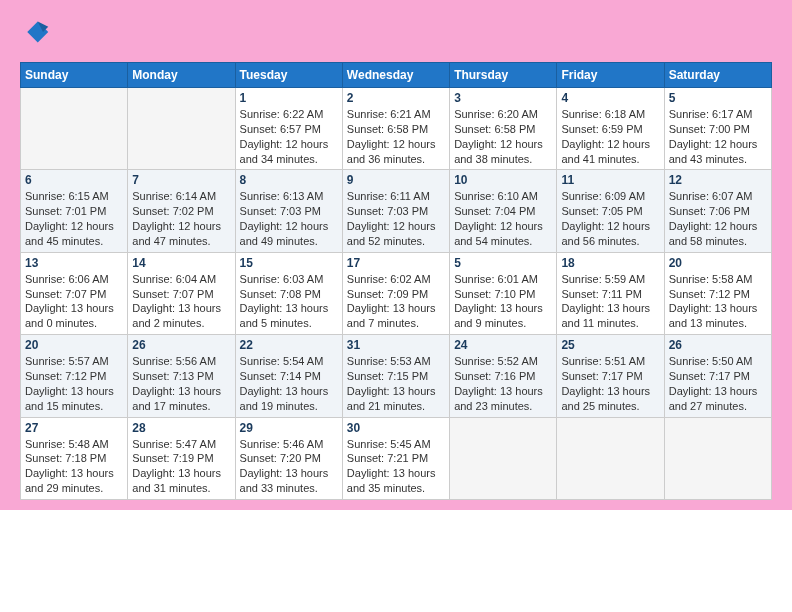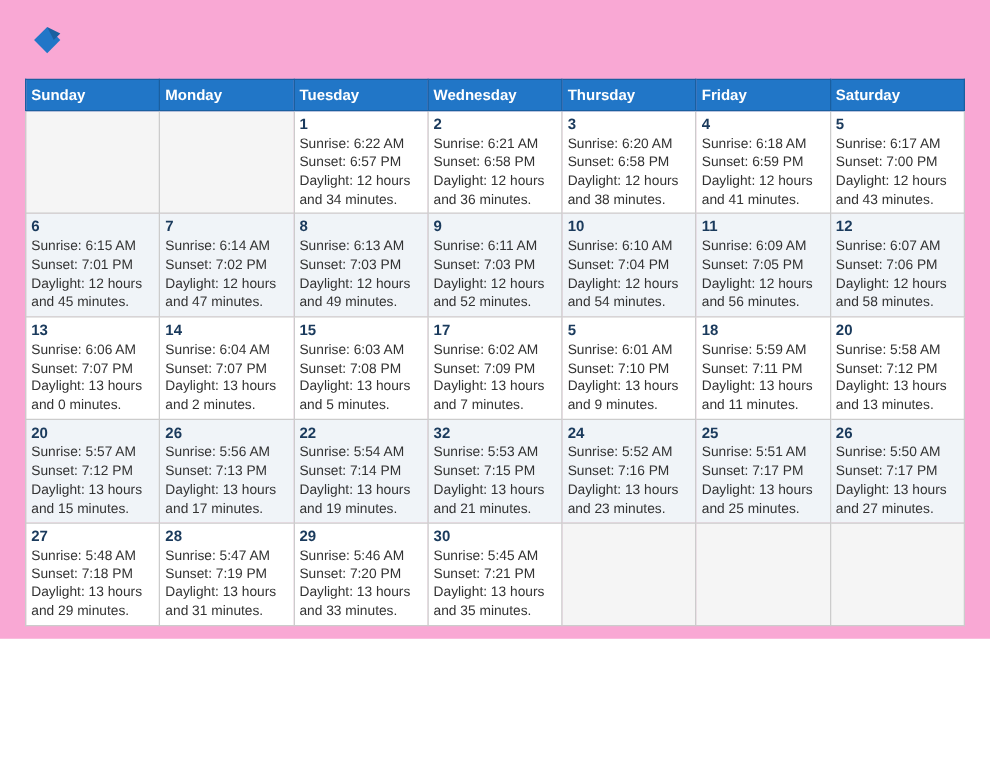--- a/index.html
+++ b/index.html
@@ -223,21 +223,21 @@
           </td>
           <td>
             <span class="day-num">26</span>
             <div class="day-info">Sunrise: 5:56 AM<br>Sunset: 7:13 PM<br>Daylight: 13 hours and 17 minutes.</div>
           </td>
           <td>
             <span class="day-num">22</span>
             <div class="day-info">Sunrise: 5:54 AM<br>Sunset: 7:14 PM<br>Daylight: 13 hours and 19 minutes.</div>
           </td>
           <td>
-            <span class="day-num">32</span>
+            <span class="day-num">31</span>
             <div class="day-info">Sunrise: 5:53 AM<br>Sunset: 7:15 PM<br>Daylight: 13 hours and 21 minutes.</div>
           </td>
           <td>
             <span class="day-num">24</span>
             <div class="day-info">Sunrise: 5:52 AM<br>Sunset: 7:16 PM<br>Daylight: 13 hours and 23 minutes.</div>
           </td>
           <td>
             <span class="day-num">25</span>
             <div class="day-info">Sunrise: 5:51 AM<br>Sunset: 7:17 PM<br>Daylight: 13 hours and 25 minutes.</div>
           </td>

